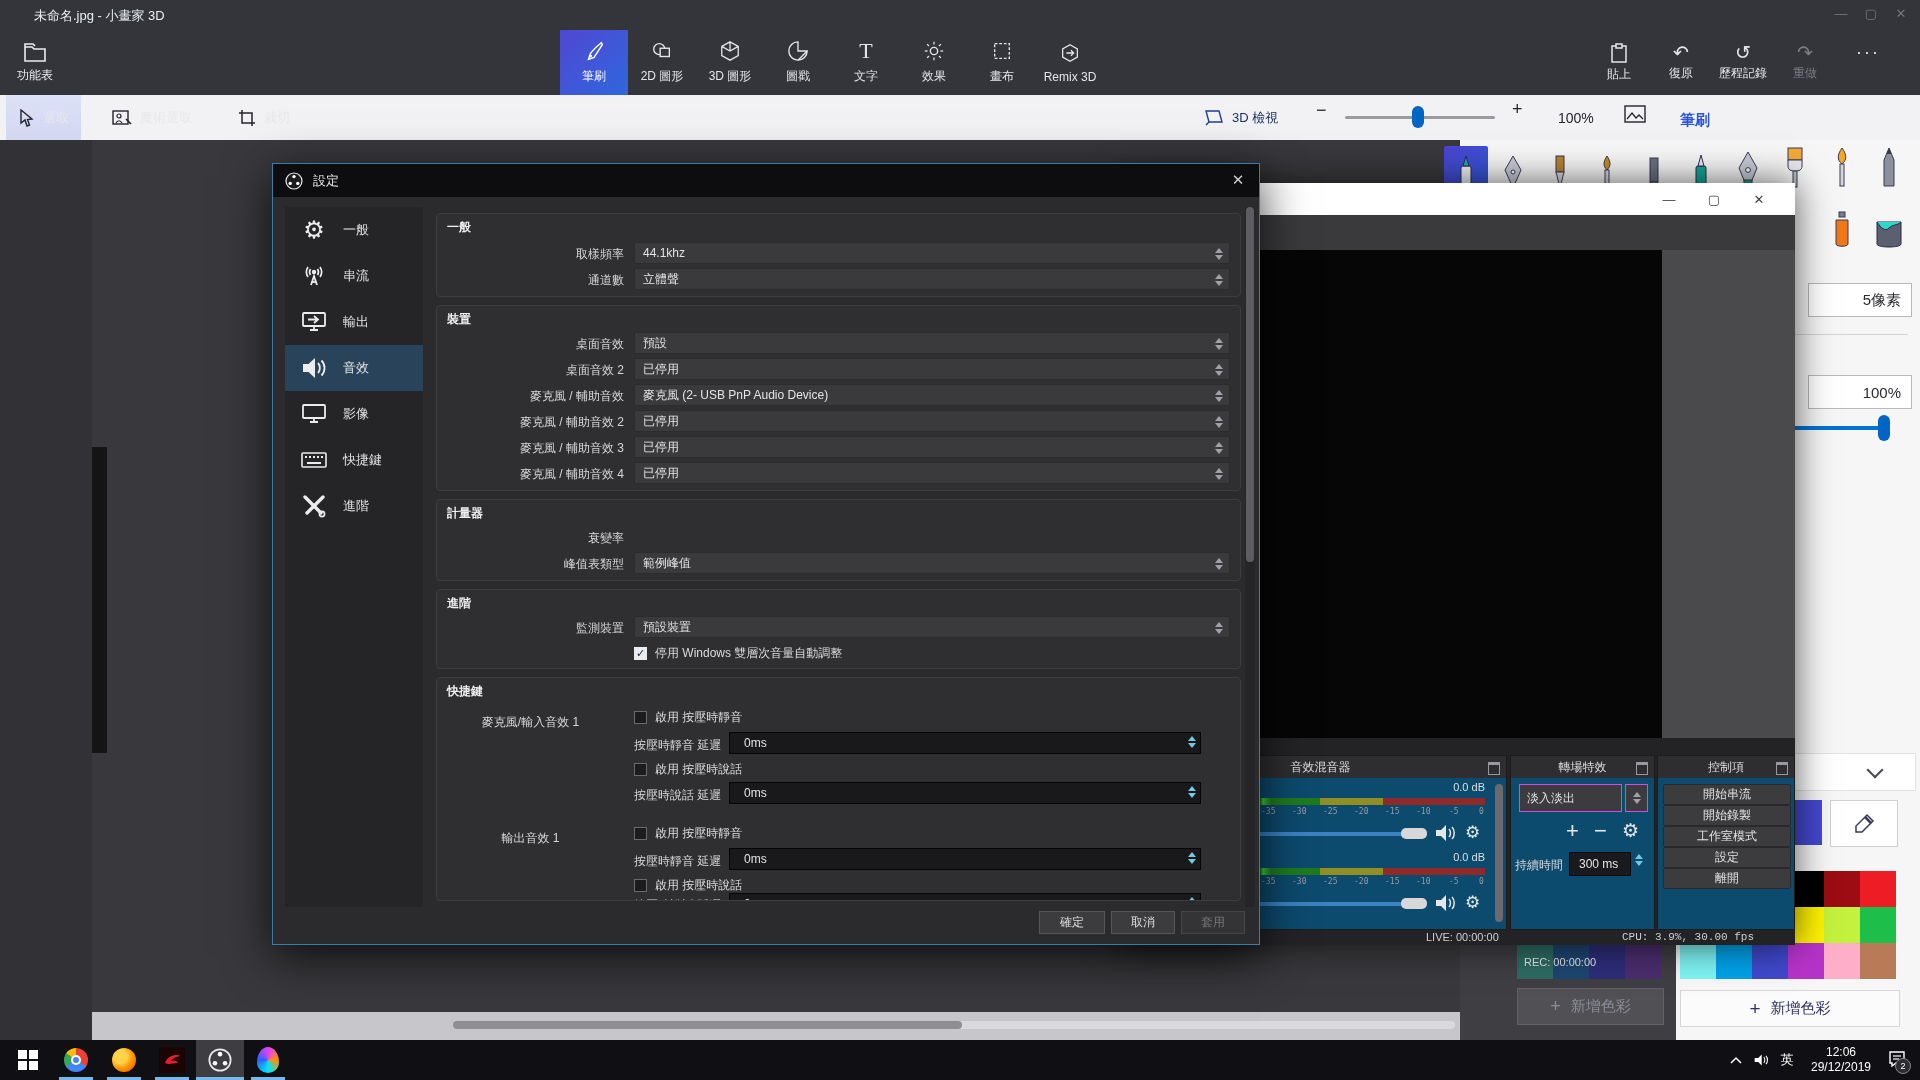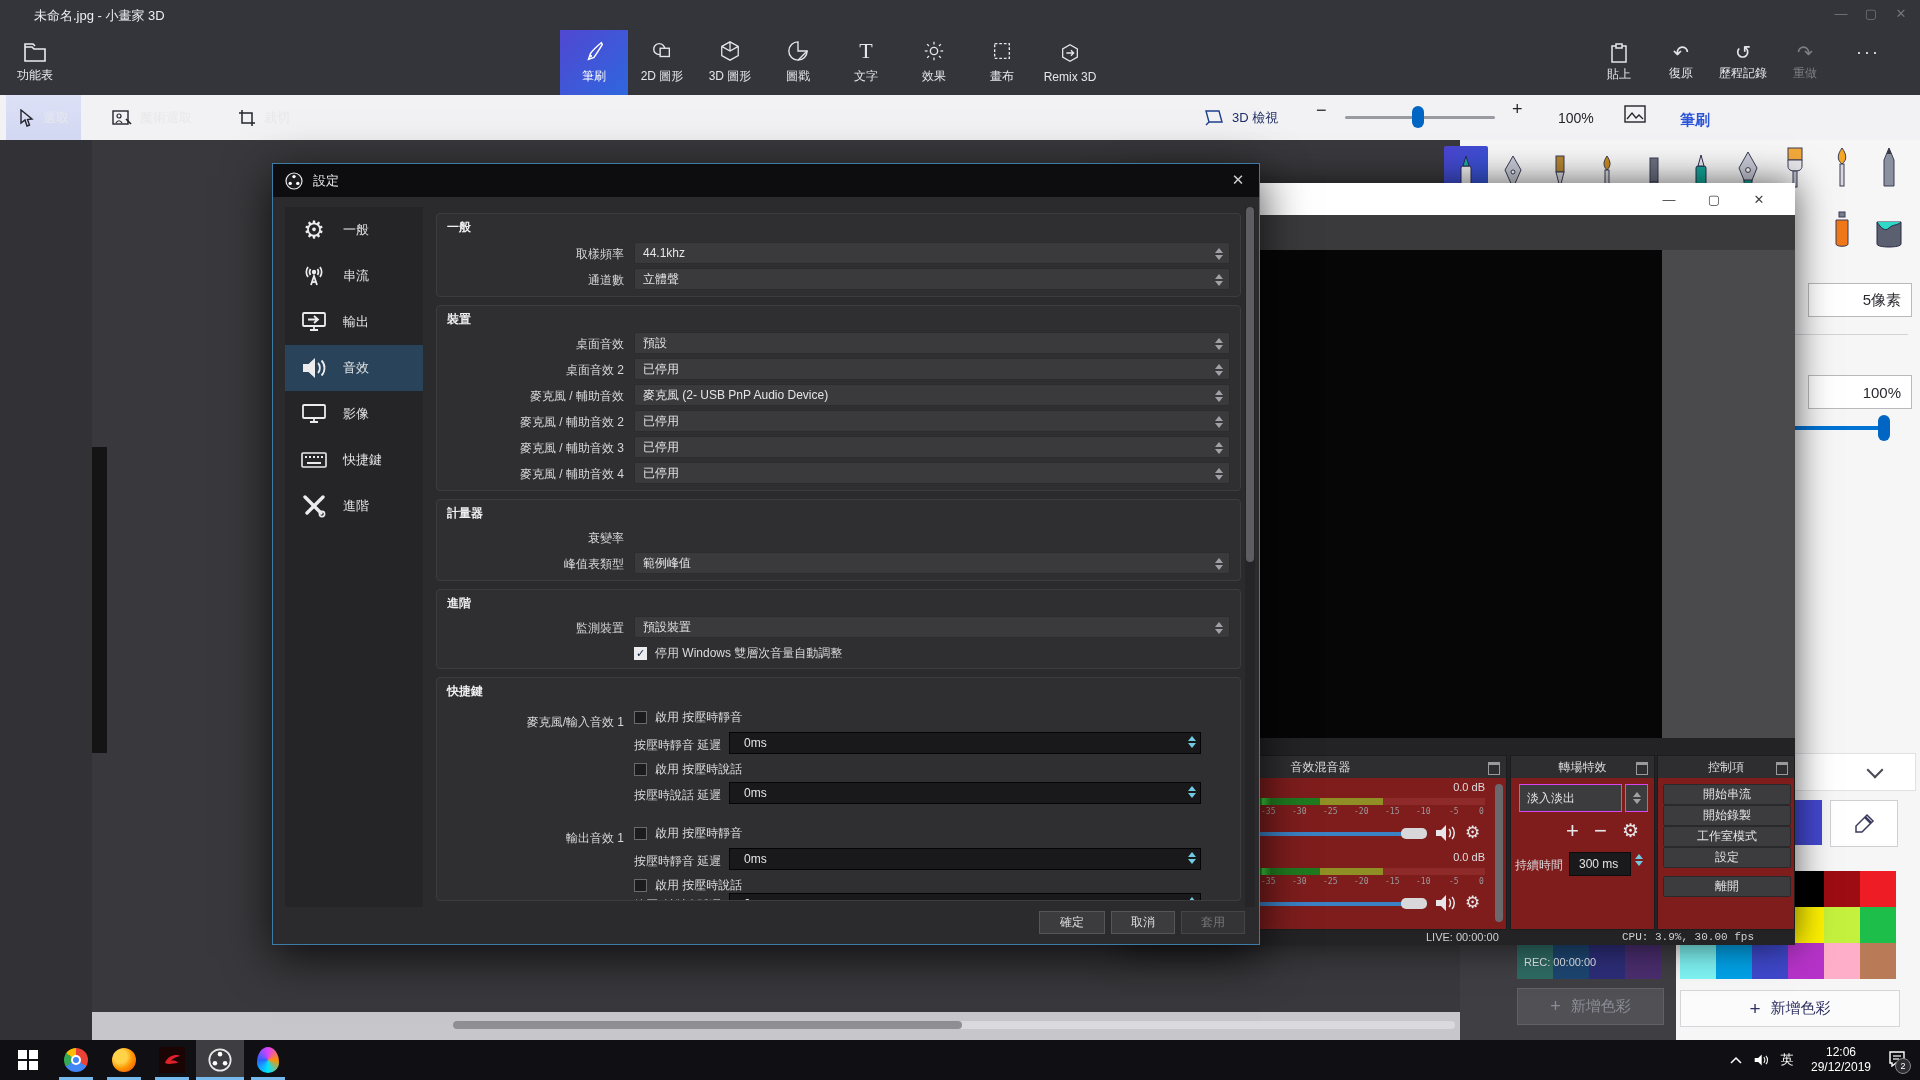--- a/index.html
+++ b/index.html
@@ -56,21 +56,21 @@
   .dimzone{left:1460px;top:945px;width:216px;height:95px;background:#3e3e43;}
   .addcolor.dim2{background:#505055;border-color:#616166;color:#8c8c96;}
 
   
   .obswin{left:1120px;top:183px;width:675px;height:762px;background:#4a4a4d;box-shadow:0 0 34px rgba(0,0,0,.65);}
   .obs-titlebar{left:0;top:0;width:675px;height:32px;background:#fff;}
   .obs-tbtn{top:0;width:44px;height:32px;color:#444;font-size:13px;}
   .obs-topstrip{left:0;top:32px;width:675px;height:35px;background:#3a3a3d;}
   .obs-preview{left:8px;top:67px;width:534px;height:488px;background:#060606;}
   .obs-belowstrip{left:0;top:555px;width:675px;height:207px;background:#232326;}
-  .opanel{background:#7f1d1d;border:1px solid #1c1c1e;}
+  .opanel{background:#0c4a6e;border:1px solid #1c1c1e;}
   .opanel-h{left:0;top:0;right:0;height:22px;background:#2e2e31;color:#dfdfe1;font-size:12px;display:flex;align-items:center;justify-content:center;}
   .dock-ic{position:absolute;right:6px;top:6px;width:10px;height:9px;border:1px solid #9a9a9e;border-top-width:3px;}
   .db-label{font-size:11px;color:#dedee0;text-align:right;}
   .meter-bar{height:7px;background:linear-gradient(90deg,#1f7a1f 0%,#1f7a1f 36%,#41d941 36.5%,#2a9a2a 38%,#1f7a1f 39%,#1f7a1f 53%,#8f8f25 53%,#8f8f25 71%,#8f2a2a 71%,#8f2a2a 100%);}
   .tickrow{font-size:8px;color:#9a9a9e;font-family:"DejaVu Sans Mono",monospace;}
   .tickrow span{position:absolute;top:0;}
   .vol-track{height:4px;background:#3b82c4;border-radius:2px;}
   .vol-handle{width:26px;height:11px;background:#d8d8da;border-radius:5px;}
   .gear-w{color:#e6e6e8;font-size:17px;line-height:17px;}
   .obtn{background:#3c3c3f;border:1px solid #29292c;border-radius:2px;color:#e2e2e4;font-size:12px;display:flex;align-items:center;justify-content:center;}
@@ -93,21 +93,21 @@
   .side-ic{width:30px;display:flex;justify-content:center;color:#ececee;font-size:24px;line-height:24px;}
   .sect{position:absolute;left:163px;width:805px;background:#2f2f31;border:1px solid #3d3d3f;border-radius:4px;box-sizing:border-box;overflow:hidden;}
   .sect-h{position:absolute;left:10px;top:5px;font-weight:bold;color:#efeff1;font-size:12px;}
   .crow{position:absolute;left:0;width:805px;height:22px;}
   .clabel{position:absolute;left:0;top:4px;width:187px;text-align:right;color:#d8d8da;font-size:12px;white-space:nowrap;}
   .combo{position:absolute;left:197px;right:12px;top:0;height:22px;background:#3a3a3d;border:1px solid #2c2c2e;box-sizing:border-box;display:flex;align-items:center;padding:0 8px;color:#e4e4e6;font-size:12px;}
   .combo .spincol{position:absolute;right:6px;top:5px;}
   .cb{width:13px;height:13px;background:#1c1c1e;border:1px solid #6a6a6e;box-sizing:border-box;}
   .cb.checked{background:#ececee;color:#10233c;font-size:11px;display:flex;align-items:center;justify-content:center;border-color:#ececee;}
   .cbrow{position:absolute;display:flex;align-items:center;gap:8px;color:#dcdcde;font-size:12px;white-space:nowrap;}
-  .hk-label{position:absolute;width:187px;text-align:right;color:#d8d8da;font-size:12px;white-space:nowrap;}
+  .hk-label{position:absolute;width:187px;text-align:center;color:#d8d8da;font-size:12px;white-space:nowrap;}
   .hk-delay-label{position:absolute;color:#d8d8da;font-size:12px;white-space:nowrap;}
   .hk-input{position:absolute;height:22px;background:#19191b;border:1px solid #050507;box-sizing:border-box;display:flex;align-items:center;padding:0 14px;color:#e4e4e6;font-size:12px;}
   .hk-input .spincol{position:absolute;right:4px;top:3px;}
   .dbtn{position:absolute;height:21px;background:#3c3c3f;border:1px solid #565659;color:#dedee0;font-size:12px;display:flex;align-items:center;justify-content:center;}
   .dbtn.disabled{background:#343436;color:#77777a;border-color:#454548;}
   .dscroll{left:972px;top:43px;width:10px;height:700px;background:#252527;}
   .dscroll-thumb{left:973px;top:43px;width:8px;height:355px;background:#5e5e62;border-radius:4px;}
 
   
   .taskbar{left:0;top:1040px;width:1920px;height:40px;background:#101014;}
@@ -497,21 +497,21 @@
         </div>
       <div class="obtn abs" style="left:5px;top:49px;width:126px;height:19px;">
           <span>開始錄製</span>
         </div>
       <div class="obtn abs" style="left:5px;top:70px;width:126px;height:19px;">
           <span>工作室模式</span>
         </div>
       <div class="obtn abs" style="left:5px;top:91px;width:126px;height:19px;">
           <span>設定</span>
         </div>
-      <div class="obtn abs" style="left:5px;top:112px;width:126px;height:19px;margin-top:8px;">
+      <div class="obtn abs" style="left:5px;top:112px;width:126px;height:19px;">
           <span>離開</span>
         </div>
     </div>
 
     <div class="abs status-txt" style="left:306px;top:748px;">LIVE: 00:00:00</div>
     <div class="abs status-txt" style="left:404px;top:773px;text-align:center;">REC: 00:00:00</div>
     <div class="abs status-txt" style="left:502px;top:748px;font-family:Liberation Mono, monospace;">CPU: 3.9%, 30.00 fps</div>
   </div>
 
   <div class="abs dlg">

